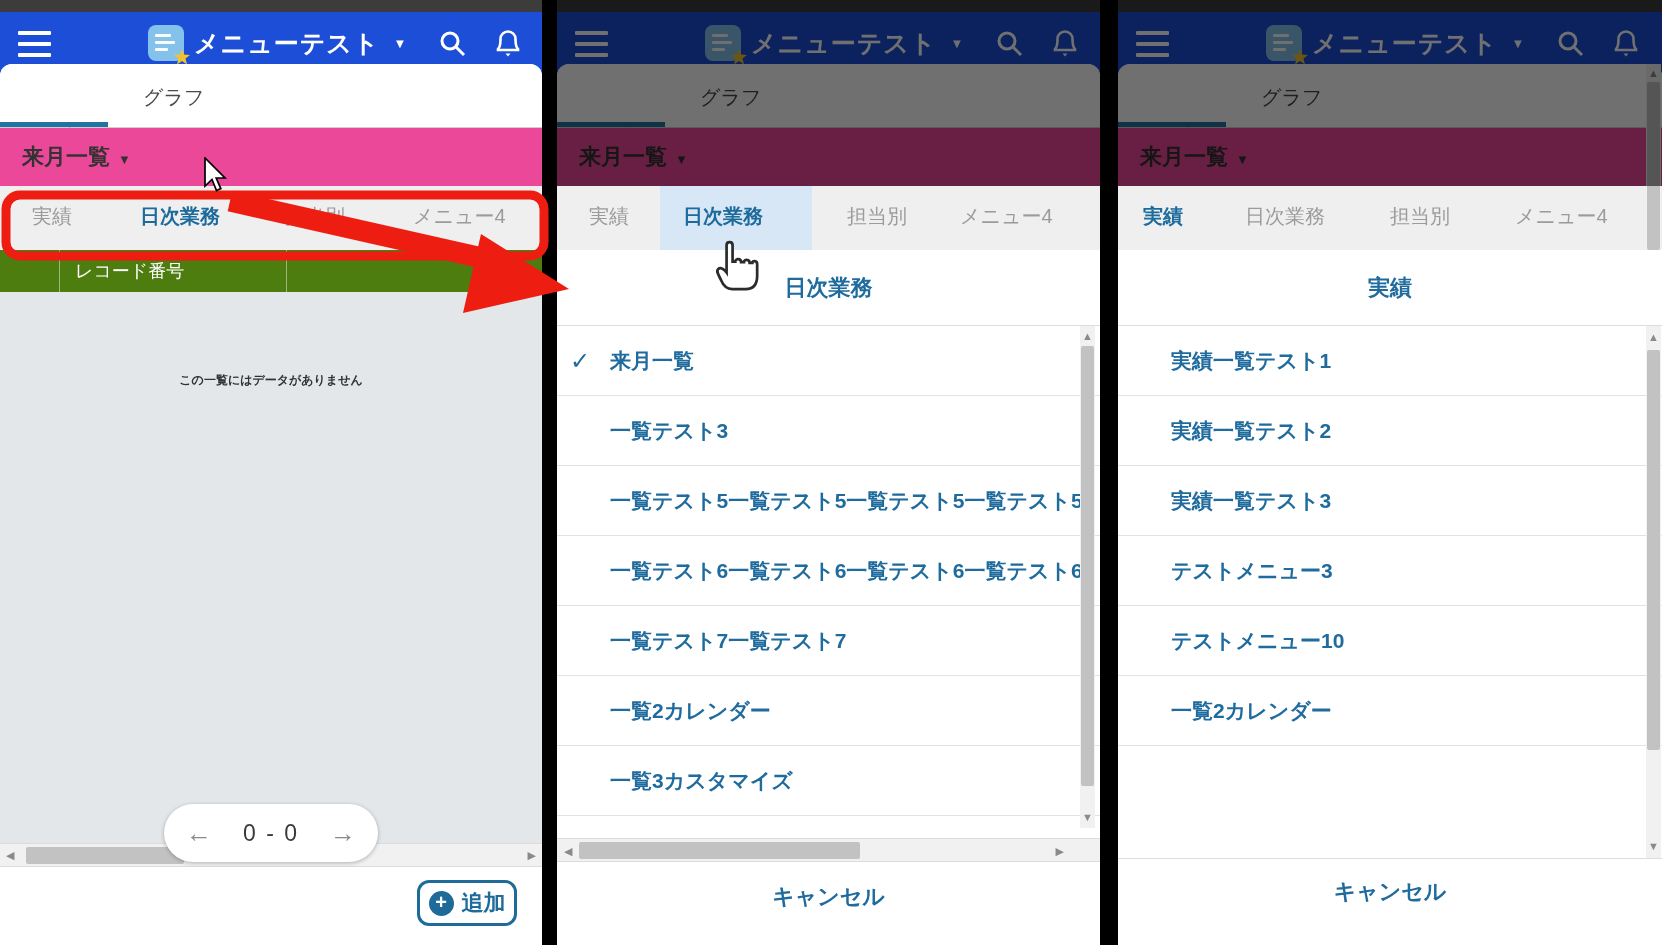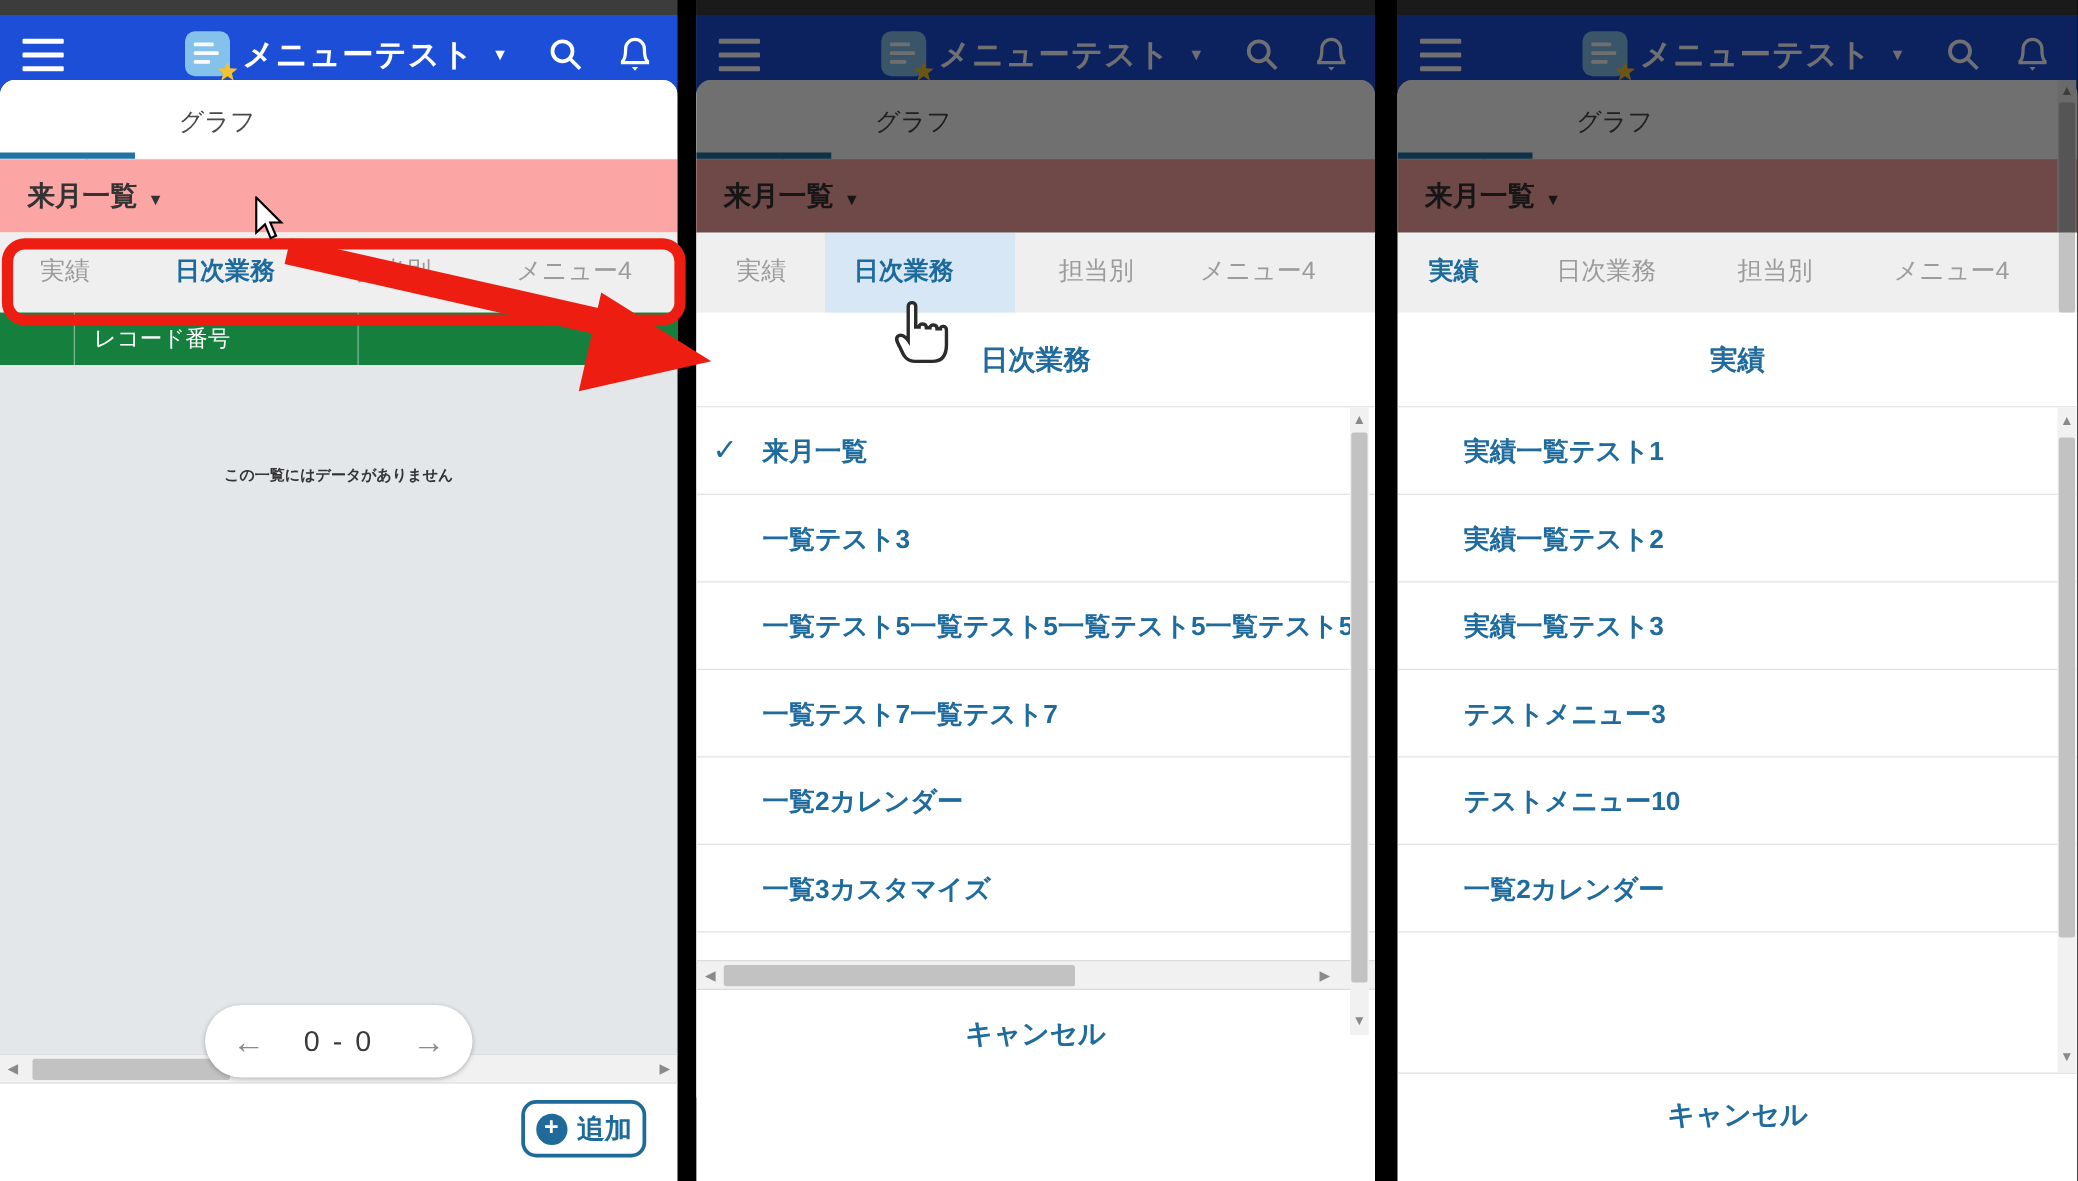--- a/index.html
+++ b/index.html
@@ -33,32 +33,32 @@
   .content { position:absolute; top:64px; left:0; right:0; bottom:0;
              background:#fff; border-radius:12px 12px 0 0; }
 
   .tabs-row { position:relative; height:64px; border-bottom:1px solid #cfcfcf; background:#fff;
               border-radius:12px 12px 0 0; }
   .tab { position:absolute; top:20px; font-size:20px; cursor:pointer; }
   .tab-list  { left:37px; color:#1d6b9d; font-weight:bold;margin-top:40px; }
   .tab-graph { left:143px; color:#4a4a4a; }
   .tab-underline { position:absolute; left:0; bottom:0; width:108px; height:5px; background:#2273a3; }
 
-  .view-row { position:relative; height:58px; background:#fca5a5; }
+  .view-row { position:relative; height:58px; background:#ec4899; }
   .view-label { position:absolute; left:22px; top:14px; font-size:22px; font-weight:bold; color:#333; cursor:pointer; }
   .view-caret { font-size:13px; color:#333; margin-left:8px; }
 
   
   .menu-row { position:relative; height:64px; background:#efefef; }
   .menu-item { position:absolute; top:17px; font-size:20px; color:#9b9b9b; cursor:pointer; white-space:nowrap; }
   .menu-item.sel { color:#1d6b9d; font-weight:bold; }
   .menu-hl { position:absolute; top:0; height:64px; background:#d8e7f5; }
 
   
-  .tbl-head { position:relative; height:42px; background:#15803d; display:flex; align-items:center; }
+  .tbl-head { position:relative; height:42px; background:#4d7c0f; display:flex; align-items:center; }
   .tbl-col { color:#fff; font-size:18px; white-space:nowrap; overflow:hidden; }
   .col0 { width:60px; border-right:1px solid rgba(255,255,255,.45); height:100%; }
   .col1 { width:227px; padding-left:15px; border-right:1px solid rgba(255,255,255,.45);
           height:100%; display:flex; align-items:center; }
   .col2 { flex:1; padding-left:14px; height:100%; display:flex; align-items:center; }
   .tbl-body { position:relative; height:551px; background:#e4e7e9; }
   .empty-msg { position:absolute; top:80px; width:100%; text-align:center;
                font-size:12px; font-weight:bold; color:#333; }
 
   .pager { position:absolute; top:804px; left:50%; transform:translateX(-50%);
@@ -239,20 +239,23 @@
             <span class="check">✓</span>
             <span>来月一覧</span>
           </div>
         <div class="sheet-item">
             <span>一覧テスト3</span>
           </div>
         <div class="sheet-item">
             <span>一覧テスト5一覧テスト5一覧テスト5一覧テスト5</span>
           </div>
         <div class="sheet-item">
+            <span>一覧テスト6一覧テスト6一覧テスト6一覧テスト6</span>
+          </div>
+        <div class="sheet-item">
             <span>一覧テスト7一覧テスト7</span>
           </div>
         <div class="sheet-item">
             <span>一覧2カレンダー</span>
           </div>
         <div class="sheet-item">
             <span>一覧3カスタマイズ</span>
           </div>
       </div>
       <div style="height:22px;background:#fff"></div>

